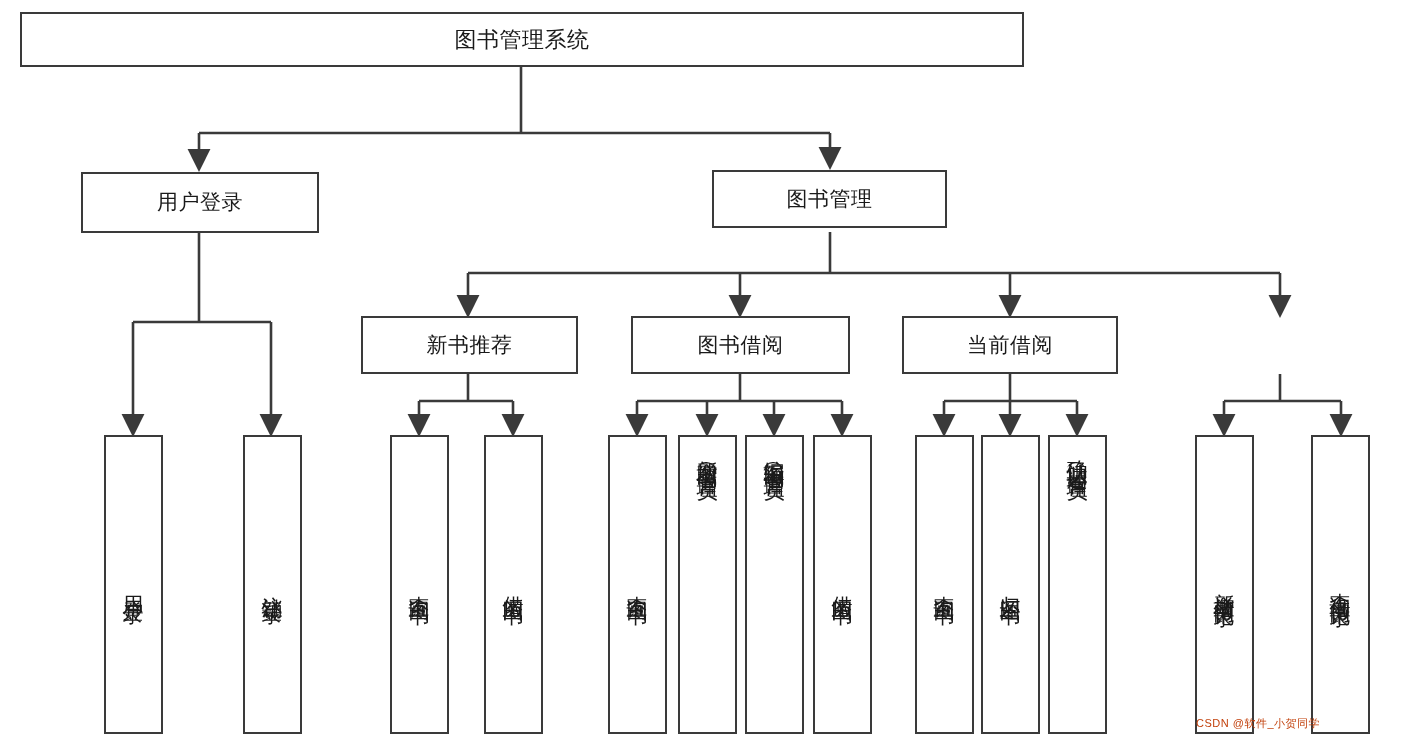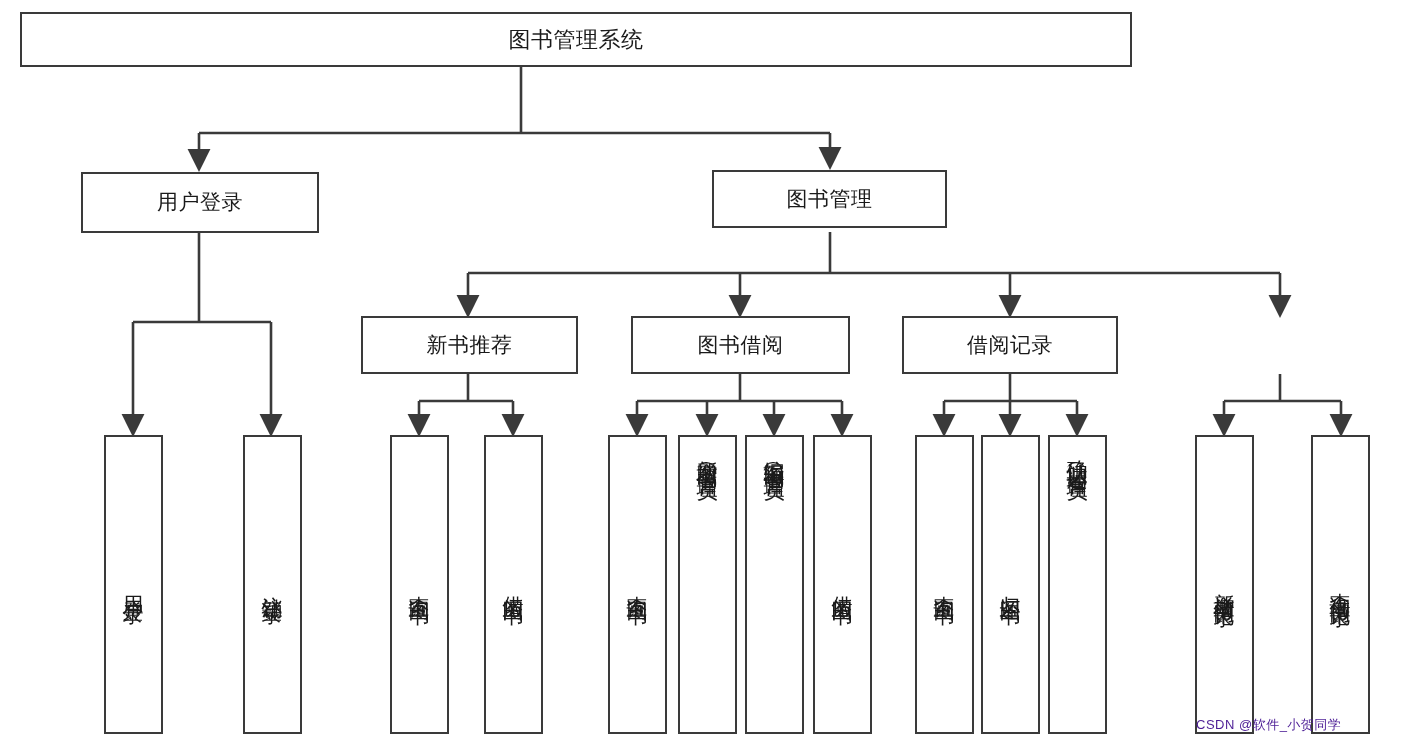--- a/index.html
+++ b/index.html
@@ -65,22 +65,22 @@
     align-items: center;
   }
   .node.vert.topalign {
     align-items: flex-start;
   }
   .node.vert.topalign .lbl {
     margin-top: 6px;
   }
   .watermark {
     position: absolute;
-    font-size: 13px;
-    color: #4c1d95;
+    font-size: 11px;
+    color: #c2410c;
     white-space: nowrap;
     letter-spacing: 0.5px;
   }
 </style>
 </head>
 <body>
 
 <div id="canvas">
 
   <svg class="edges" viewBox="0 0 1405 747" xmlns="http://www.w3.org/2000/svg">
@@ -128,42 +128,42 @@
       <path d="M 1010 401 L 1010 433" marker-end="url(#arrow)"></path>
       <path d="M 1077 401 L 1077 433" marker-end="url(#arrow)"></path>
 
       <path d="M 1280 374 L 1280 401"></path>
       <path d="M 1224 401 L 1341 401"></path>
       <path d="M 1224 401 L 1224 433" marker-end="url(#arrow)"></path>
       <path d="M 1341 401 L 1341 433" marker-end="url(#arrow)"></path>
     </g>
   </svg>
 
-  <div class="node horiz root" style="left:20px; top:12px; width:1112px; height:55px;">
+  <div class="node horiz root" style="left:20px; top:12px; width:1004px; height:55px;">
     <span class="lbl">图书管理系统</span>
   </div>
 
   <div class="node horiz" style="left:81px; top:172px; width:238px; height:61px;">
     <span class="lbl">用户登录</span>
   </div>
 
   <div class="node horiz" style="left:712px; top:170px; width:235px; height:58px;">
     <span class="lbl">图书管理</span>
   </div>
 
   <div class="node horiz" style="left:361px; top:316px; width:217px; height:58px;">
     <span class="lbl">新书推荐</span>
   </div>
 
   <div class="node horiz" style="left:631px; top:316px; width:219px; height:58px;">
     <span class="lbl">图书借阅</span>
   </div>
 
   <div class="node horiz" style="left:902px; top:316px; width:216px; height:58px;">
-    <span class="lbl">借阅记录</span>
+    <span class="lbl">当前借阅</span>
   </div>
 
 
   <div class="node vert centered" style="left:104px; top:435px; width:59px; height:299px;">
     <span class="lbl">用户登录</span>
   </div>
 
   <div class="node vert centered" style="left:243px; top:435px; width:59px; height:299px;">
     <span class="lbl">注销登录</span>
   </div>

